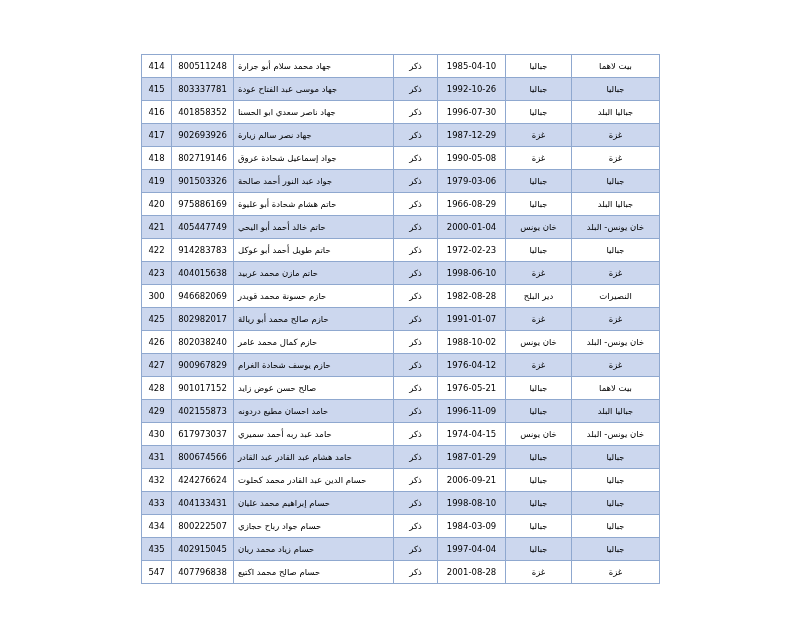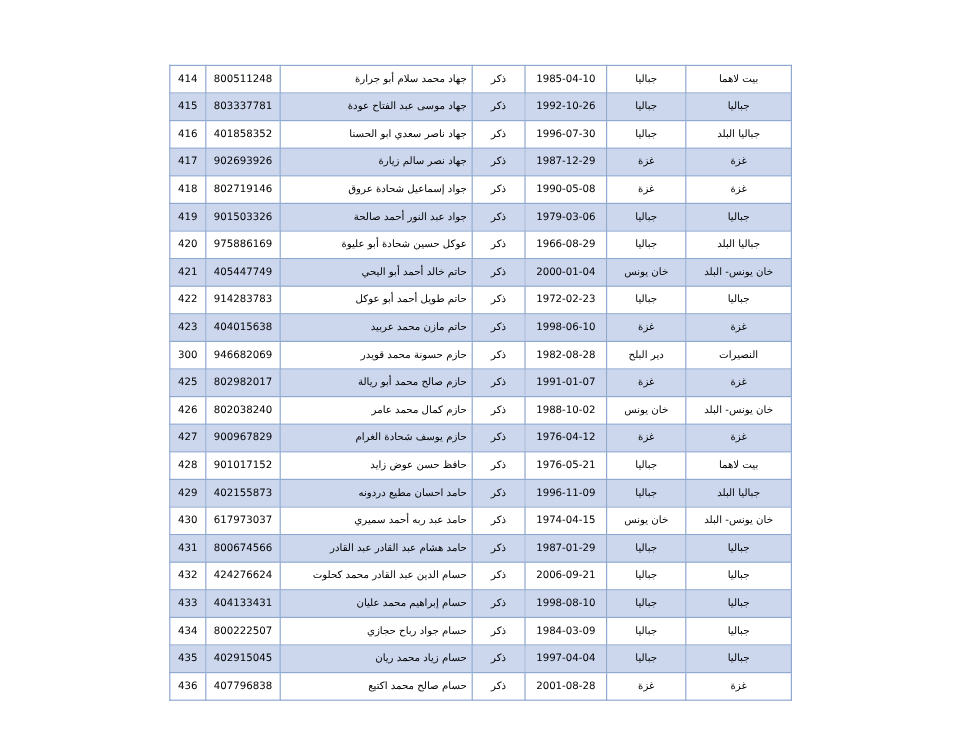--- a/index.html
+++ b/index.html
@@ -52,21 +52,21 @@
   col.c-dob      { width: 68px; }
   col.c-gender   { width: 44px; }
   col.c-name     { width: 160px; }
   col.c-id       { width: 62px; }
   col.c-seq      { width: 30px; }
 
   td.city, td.district, td.dob, td.gender, td.id, td.seq {
     text-align: center;
   }
   td.name {
-    text-align: right;
+    text-align: left;
   }
   td.dob, td.id, td.seq {
     direction: ltr;
   }
 </style>
 </head>
 <body>
 
 <div class="page">
   <div class="table-wrap">
@@ -133,21 +133,21 @@
             <td class="gender">ذكر</td>
             <td class="name">جواد عبد النور أحمد صالحة</td>
             <td class="id">901503326</td>
             <td class="seq">419</td>
           </tr>
           <tr class="even">
             <td class="city">جباليا البلد</td>
             <td class="district">جباليا</td>
             <td class="dob">1966-08-29</td>
             <td class="gender">ذكر</td>
-            <td class="name">عوكل حسين شحادة أبو عليوة</td>
+            <td class="name">حاتم هشام شحادة أبو عليوة</td>
             <td class="id">975886169</td>
             <td class="seq">420</td>
           </tr>
           <tr class="odd">
             <td class="city">خان يونس- البلد</td>
             <td class="district">خان يونس</td>
             <td class="dob">2000-01-04</td>
             <td class="gender">ذكر</td>
             <td class="name">حاتم خالد أحمد أبو اليحي</td>
             <td class="id">405447749</td>
@@ -205,21 +205,21 @@
             <td class="gender">ذكر</td>
             <td class="name">حازم يوسف شحادة الغرام</td>
             <td class="id">900967829</td>
             <td class="seq">427</td>
           </tr>
           <tr class="even">
             <td class="city">بيت لاهما</td>
             <td class="district">جباليا</td>
             <td class="dob">1976-05-21</td>
             <td class="gender">ذكر</td>
-            <td class="name">حافظ حسن عوض زايد</td>
+            <td class="name">صالح حسن عوض زايد</td>
             <td class="id">901017152</td>
             <td class="seq">428</td>
           </tr>
           <tr class="odd">
             <td class="city">جباليا البلد</td>
             <td class="district">جباليا</td>
             <td class="dob">1996-11-09</td>
             <td class="gender">ذكر</td>
             <td class="name">حامد احسان مطيع دردونه</td>
             <td class="id">402155873</td>
@@ -279,18 +279,18 @@
             <td class="id">402915045</td>
             <td class="seq">435</td>
           </tr>
           <tr class="even">
             <td class="city">غزة</td>
             <td class="district">غزة</td>
             <td class="dob">2001-08-28</td>
             <td class="gender">ذكر</td>
             <td class="name">حسام صالح محمد اكتيع</td>
             <td class="id">407796838</td>
-            <td class="seq">436</td>
+            <td class="seq">547</td>
           </tr>
         </tbody>
     </table>
   </div>
 </div>
 
 </body></html>

